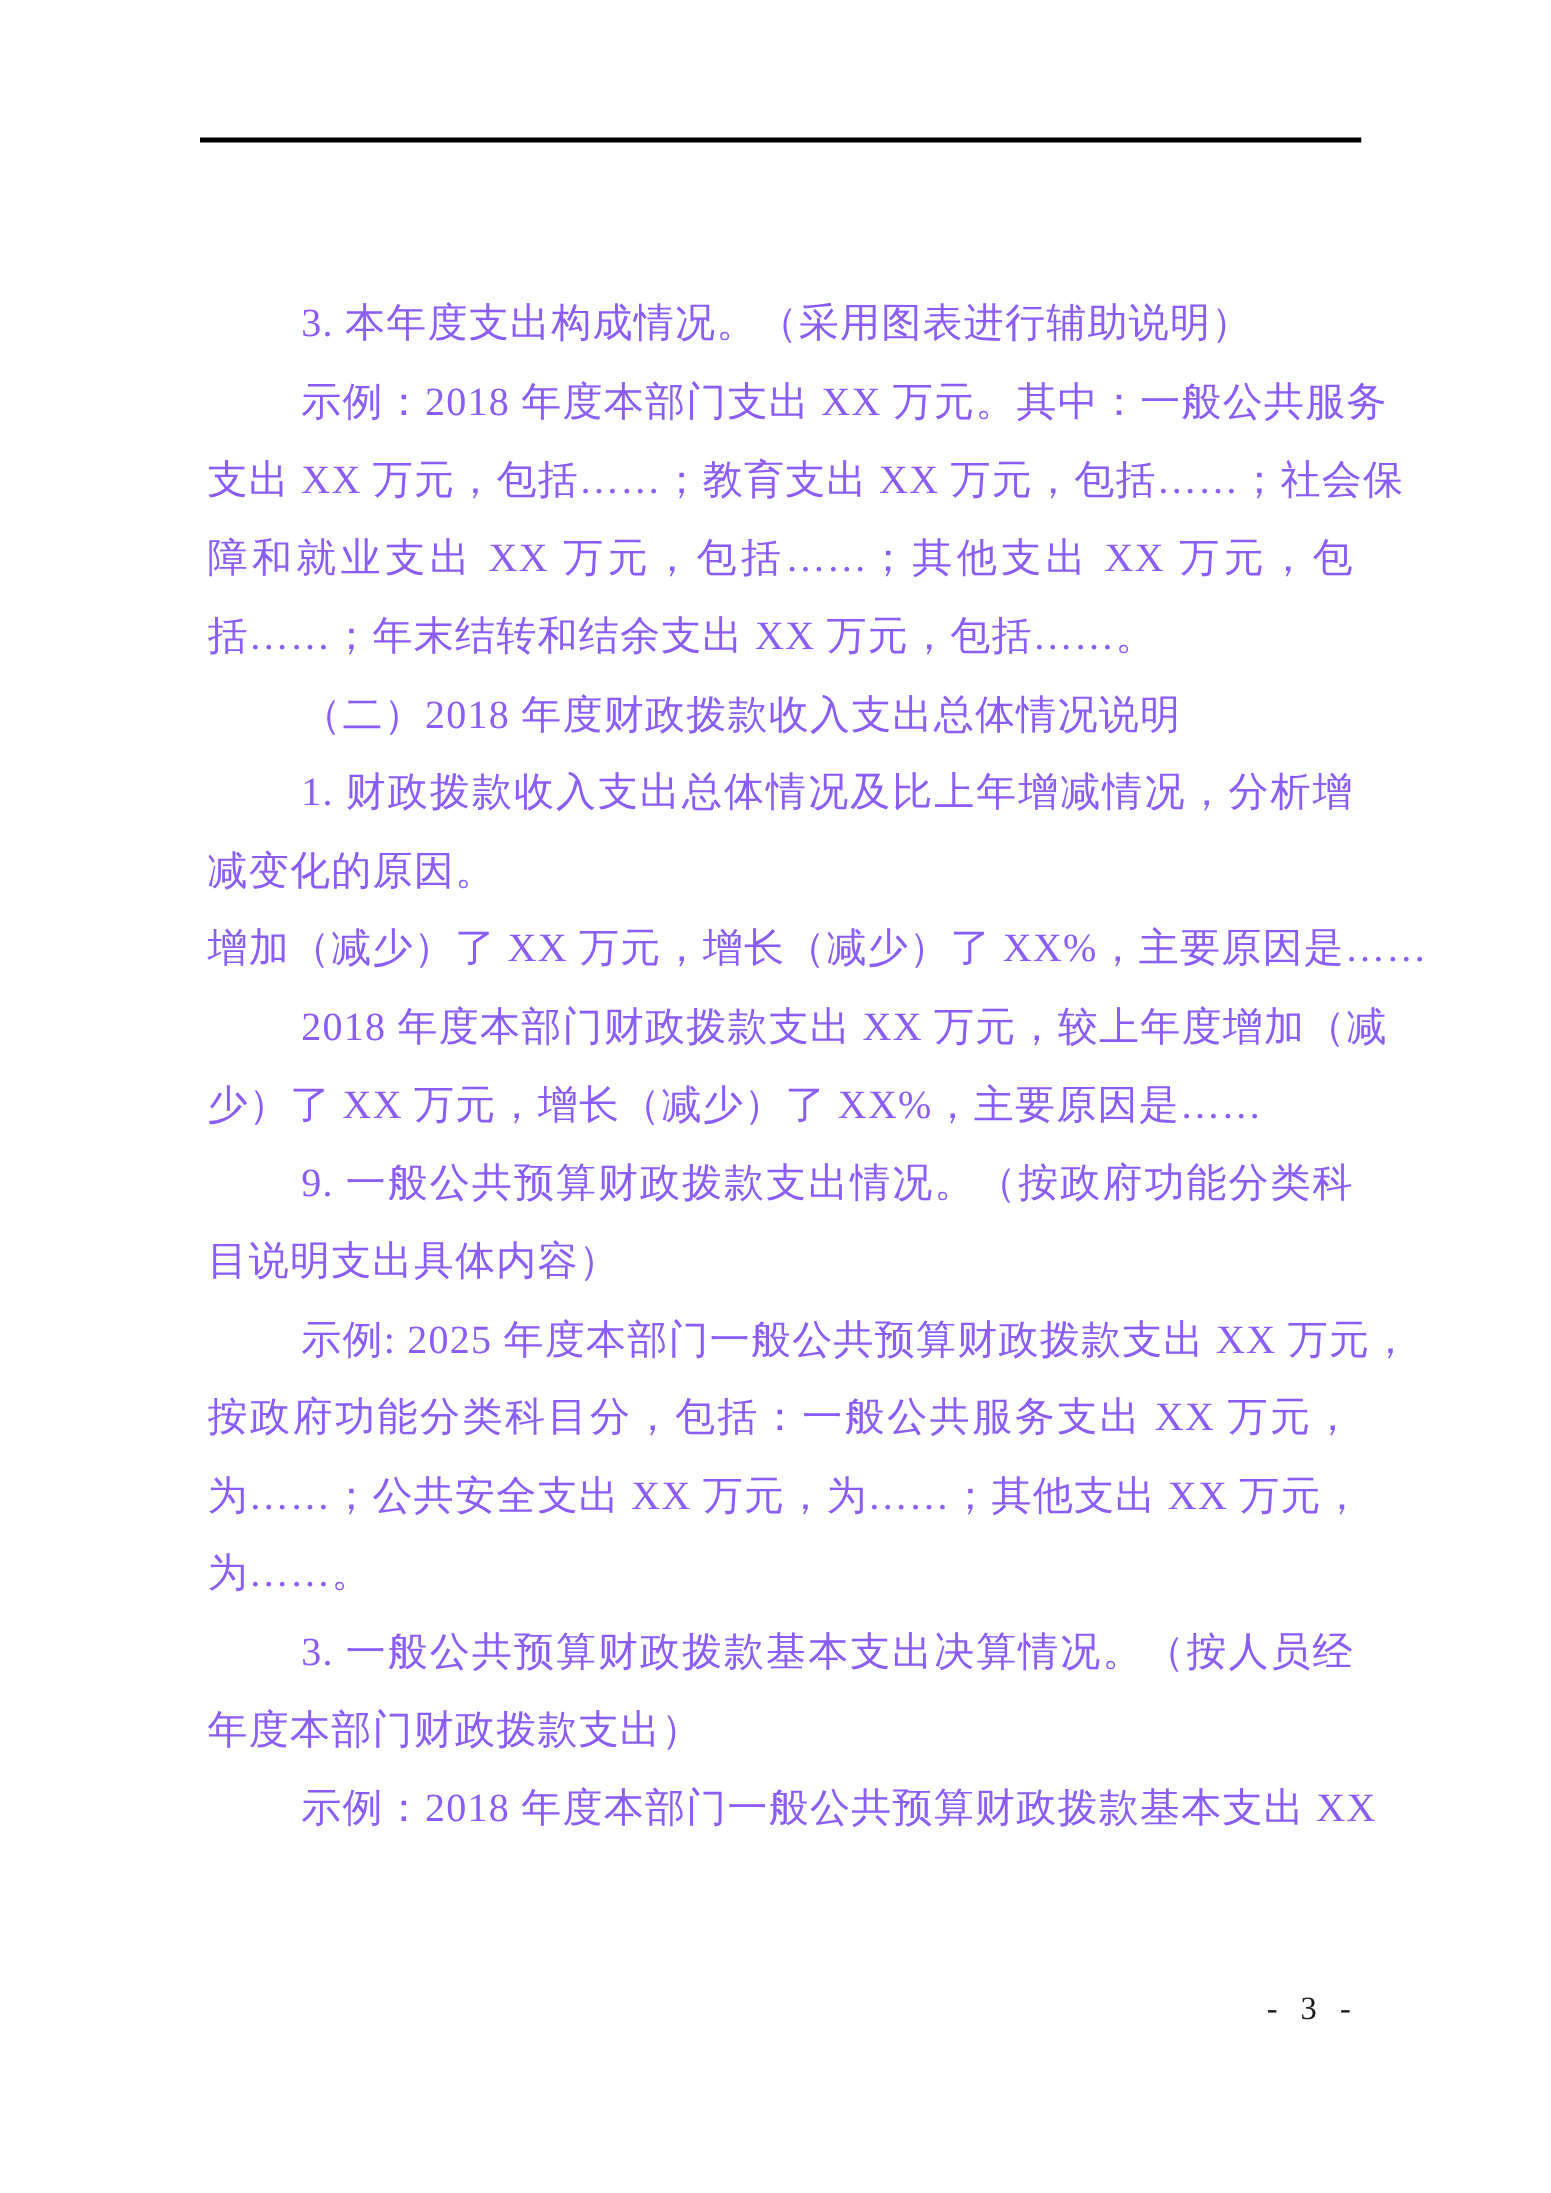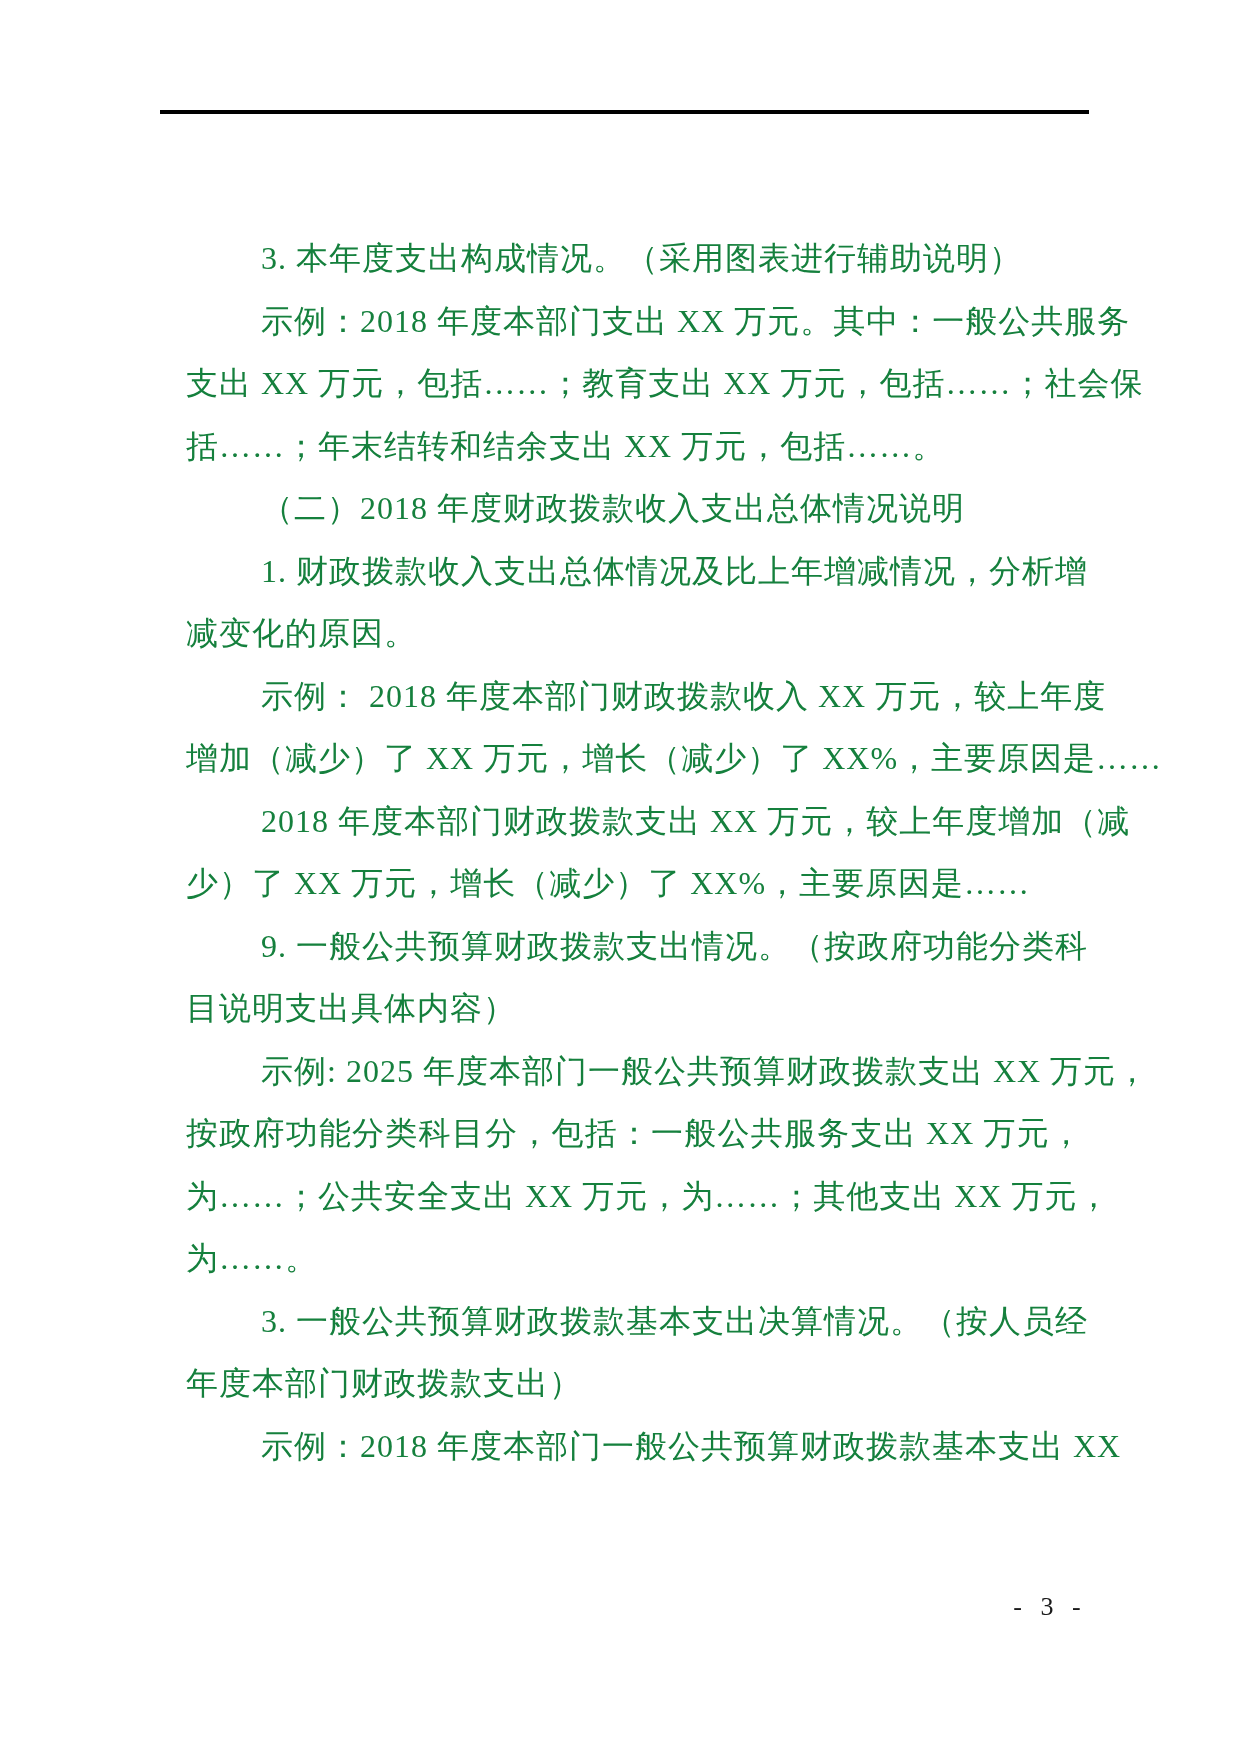--- a/index.html
+++ b/index.html
@@ -33,22 +33,21 @@
     left: 166px;
     top: 227px;
     width: 917px;
   }
   .line {
     height: 62.5px;
     line-height: 62.5px;
     font-size: 32px;
     white-space: nowrap;
     letter-spacing: 1px;
-    color: #15803d;
-    margin-left: 20px;
+    color: #8b5cf6;
   }
   .line.full {
     text-align: justify;
     text-align-last: justify;
   }
   .line.short {
     text-align: left;
     text-align-last: left;
   }
   .line.indent {
@@ -70,25 +69,25 @@
 <body>
 
 <div class="page">
 
   <div class="header-rule"></div>
 
   <div class="content">
     <div class="line indent short">3. 本年度支出构成情况。（采用图表进行辅助说明）</div>
     <div class="line indent full">示例：2018 年度本部门支出 XX 万元。其中：一般公共服务</div>
     <div class="line full">支出 XX 万元，包括……；教育支出 XX 万元，包括……；社会保</div>
+    <div class="line full">障和就业支出 XX 万元，包括……；其他支出 XX 万元，包</div>
     <div class="line short">括……；年末结转和结余支出 XX 万元，包括……。</div>
     <div class="line indent short">（二）2018 年度财政拨款收入支出总体情况说明</div>
     <div class="line indent full">1. 财政拨款收入支出总体情况及比上年增减情况，分析增</div>
     <div class="line short">减变化的原因。</div>
-    <div class="line indent full">示例： 2018 年度本部门财政拨款收入 XX 万元，较上年度</div>
     <div class="line full">增加（减少）了 XX 万元，增长（减少）了 XX%，主要原因是……</div>
     <div class="line indent full">2018 年度本部门财政拨款支出 XX 万元，较上年度增加（减</div>
     <div class="line short">少）了 XX 万元，增长（减少）了 XX%，主要原因是……</div>
     <div class="line indent full">9. 一般公共预算财政拨款支出情况。（按政府功能分类科</div>
     <div class="line short">目说明支出具体内容）</div>
     <div class="line indent full">示例: 2025 年度本部门一般公共预算财政拨款支出 XX 万元，</div>
     <div class="line full">按政府功能分类科目分，包括：一般公共服务支出 XX 万元，</div>
     <div class="line full">为……；公共安全支出 XX 万元，为……；其他支出 XX 万元，</div>
     <div class="line short">为……。</div>
     <div class="line indent full">3. 一般公共预算财政拨款基本支出决算情况。（按人员经</div>

